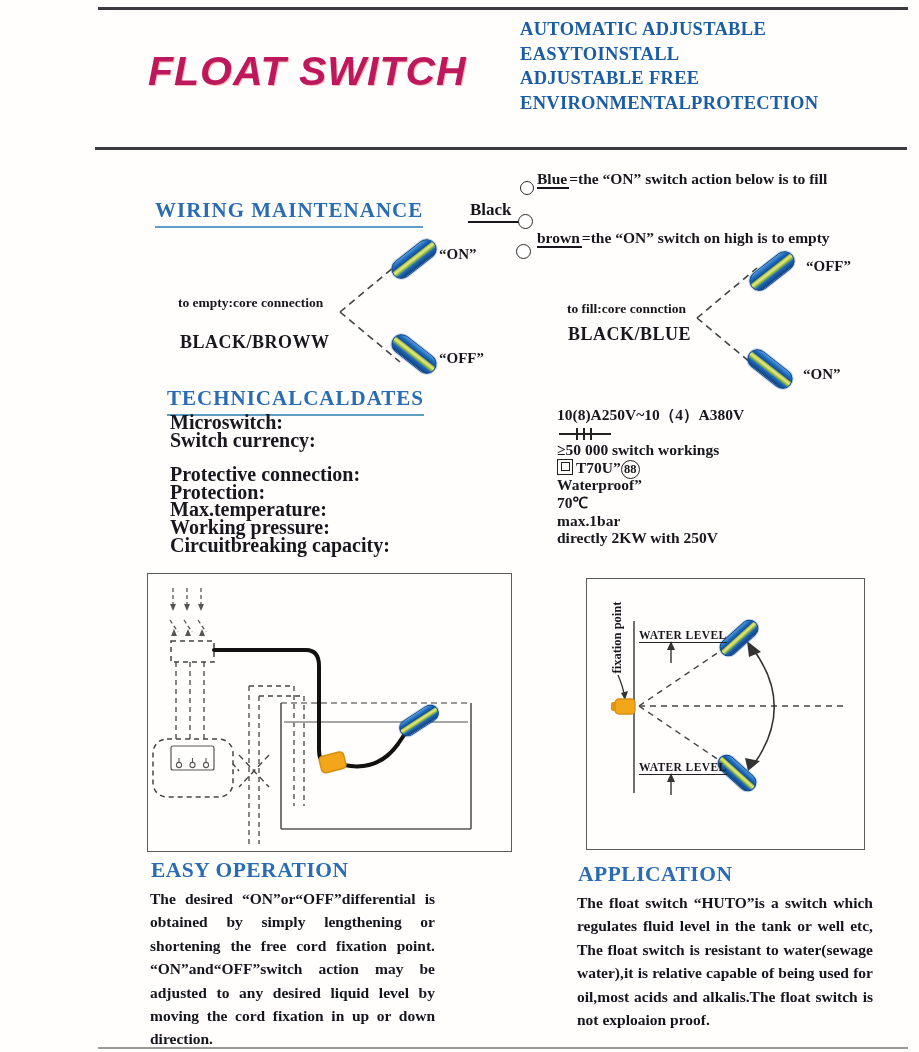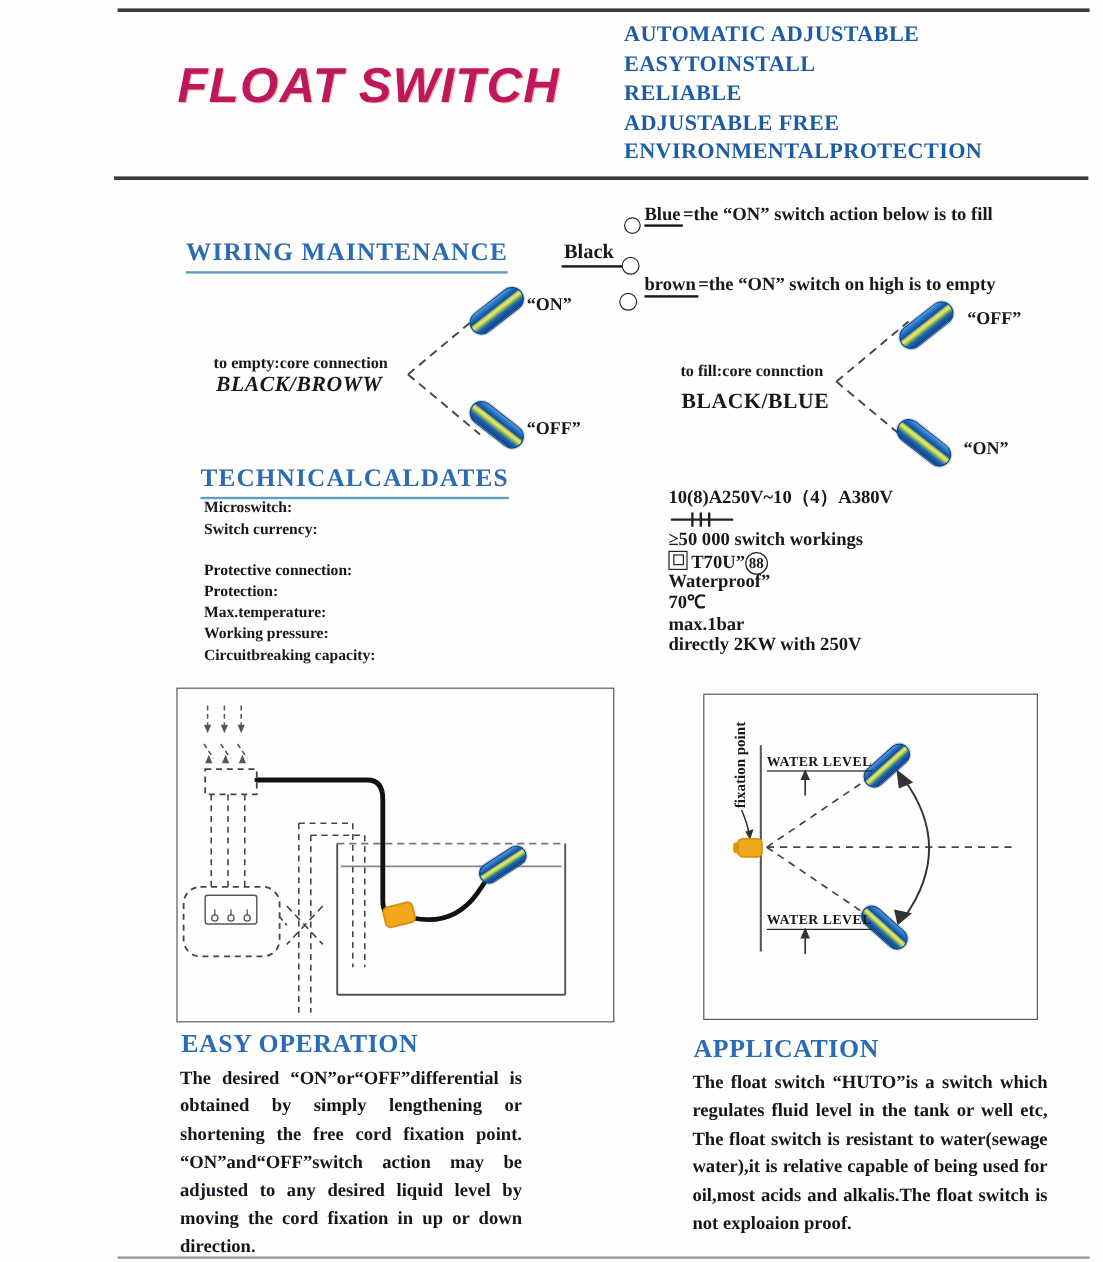--- a/index.html
+++ b/index.html
@@ -19,21 +19,21 @@
   .legend-key{border-bottom:2px solid #17171d;padding-right:2px;}
   .black-label{position:absolute;font-size:17px;font-weight:bold;color:#17171d;
                border-bottom:2px solid #17171d;padding:0 10px 1px 2px;}
   .circ{position:absolute;border:1.6px solid #2a2a2a;border-radius:50%;background:#fff;}
   .quote-label{position:absolute;font-size:15px;font-weight:bold;color:#17171d;white-space:nowrap;}
   .cap1{position:absolute;font-size:13.5px;font-weight:bold;color:#17171d;white-space:nowrap;text-align:right;}
   .cap2{position:absolute;font-size:18px;font-weight:600;color:#17171d;letter-spacing:0.5px;white-space:nowrap;}
   .float-sw{position:absolute;border-radius:10px;border:1px solid #0d4688;
      background:linear-gradient(to bottom,#4b97dd 0%,#1c66b8 20%,#155096 32%,#b9d151 40%,#ece585 50%,#9cc23c 60%,#1c66b8 74%,#113f7c 100%);
      box-shadow:0 0 0 1px rgba(40,100,170,0.25);}
-  .tech-labels{position:absolute;left:170px;top:414px;font-size:13px;font-weight:bold;
+  .tech-labels{position:absolute;left:170px;top:414px;font-size:20px;font-weight:bold;
                line-height:17.6px;color:#17171d;}
   .tech-labels div:nth-child(3){margin-top:17px;}
   .tech-values{position:absolute;left:557px;top:406px;font-size:15.5px;font-weight:bold;
                color:#17171d;}
   .tech-values .vrow{height:17.6px;line-height:17.6px;white-space:nowrap;}
   .dsq{display:inline-block;width:14px;height:14px;border:1.8px solid #222;
        vertical-align:-2px;margin-right:3px;position:relative;}
   .dsq::after{content:"";position:absolute;left:2.5px;top:2.5px;width:7px;height:7px;border:1.6px solid #222;}
   .badge88{display:inline-block;min-width:17px;height:17px;line-height:17px;text-align:center;
            border:1.7px solid #222;border-radius:50%;font-size:12.5px;margin-left:0;}
@@ -52,21 +52,20 @@
 <div class="page">
 
   <div class="rule" style="left:98px;top:7px;width:810px;height:3px;"></div>
   <div class="rule" style="left:95px;top:147px;width:812px;height:2.5px;"></div>
   <div class="rule" style="left:98px;top:1047px;width:810px;height:2px;background:#9a9a9a;"></div>
 
   <h1 class="title">FLOAT SWITCH</h1>
   <div class="features">
     <div>AUTOMATIC ADJUSTABLE</div>
     <div>EASYTOINSTALL</div>
-    <div>RELIABLE</div>
     <div>ADJUSTABLE FREE</div>
     <div>ENVIRONMENTALPROTECTION</div>
   </div>
 
   <h2 class="sec-heading underlined" style="left:155px;top:198px;">WIRING MAINTENANCE</h2>
 
   <span class="black-label" style="left:468px;top:200px;">Black</span>
   <span class="circ" style="left:520px;top:181px;width:12px;height:12px;"></span>
   <span class="circ" style="left:518px;top:214px;width:13px;height:13px;"></span>
   <span class="circ" style="left:516px;top:244px;width:13px;height:13px;"></span>
@@ -79,21 +78,21 @@
 
   <svg class="abs" style="left:320px;top:230px;" width="100" height="150">
     <line x1="20" y1="82" x2="80" y2="32" stroke="#444" stroke-width="1.6" stroke-dasharray="7,5"></line>
     <line x1="20" y1="82" x2="80" y2="132" stroke="#444" stroke-width="1.6" stroke-dasharray="7,5"></line>
   </svg>
   <div class="float-sw" style="left:388px;top:249px;width:50px;height:18px;transform:rotate(-38deg);"></div>
   <div class="float-sw" style="left:388px;top:344px;width:50px;height:18px;transform:rotate(38deg);"></div>
   <div class="quote-label" style="left:439px;top:246px;">“ON”</div>
   <div class="quote-label" style="left:439px;top:350px;">“OFF”</div>
   <div class="cap1" style="left:178px;top:295px;">to empty:core connection</div>
-  <div class="cap2" style="left:180px;top:310px;font-style:italic;">BLACK/BROWW</div>
+  <div class="cap2" style="left:180px;top:332px;">BLACK/BROWW</div>
 
   <svg class="abs" style="left:680px;top:240px;" width="100" height="150">
     <line x1="17" y1="78" x2="77" y2="28" stroke="#444" stroke-width="1.6" stroke-dasharray="7,5"></line>
     <line x1="17" y1="78" x2="77" y2="128" stroke="#444" stroke-width="1.6" stroke-dasharray="7,5"></line>
   </svg>
   <div class="float-sw" style="left:746px;top:261px;width:50px;height:18px;transform:rotate(-38deg);"></div>
   <div class="float-sw" style="left:744px;top:359px;width:50px;height:18px;transform:rotate(38deg);"></div>
   <div class="quote-label" style="left:806px;top:258px;">“OFF”</div>
   <div class="quote-label" style="left:803px;top:366px;">“ON”</div>
   <div class="cap1" style="left:567px;top:301px;">to fill:core connction</div>

